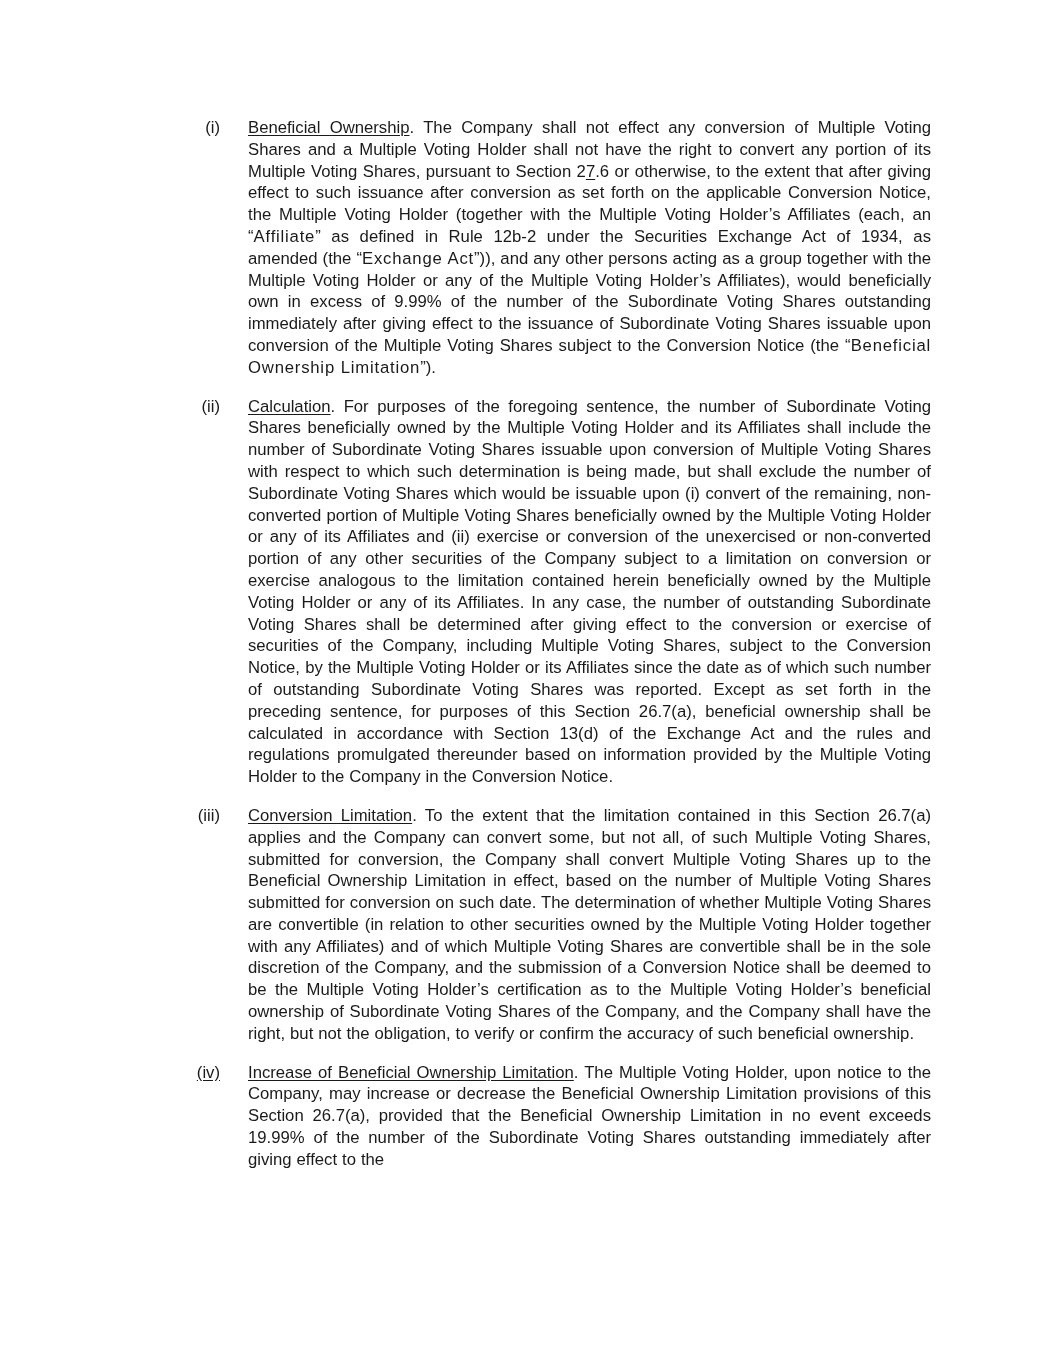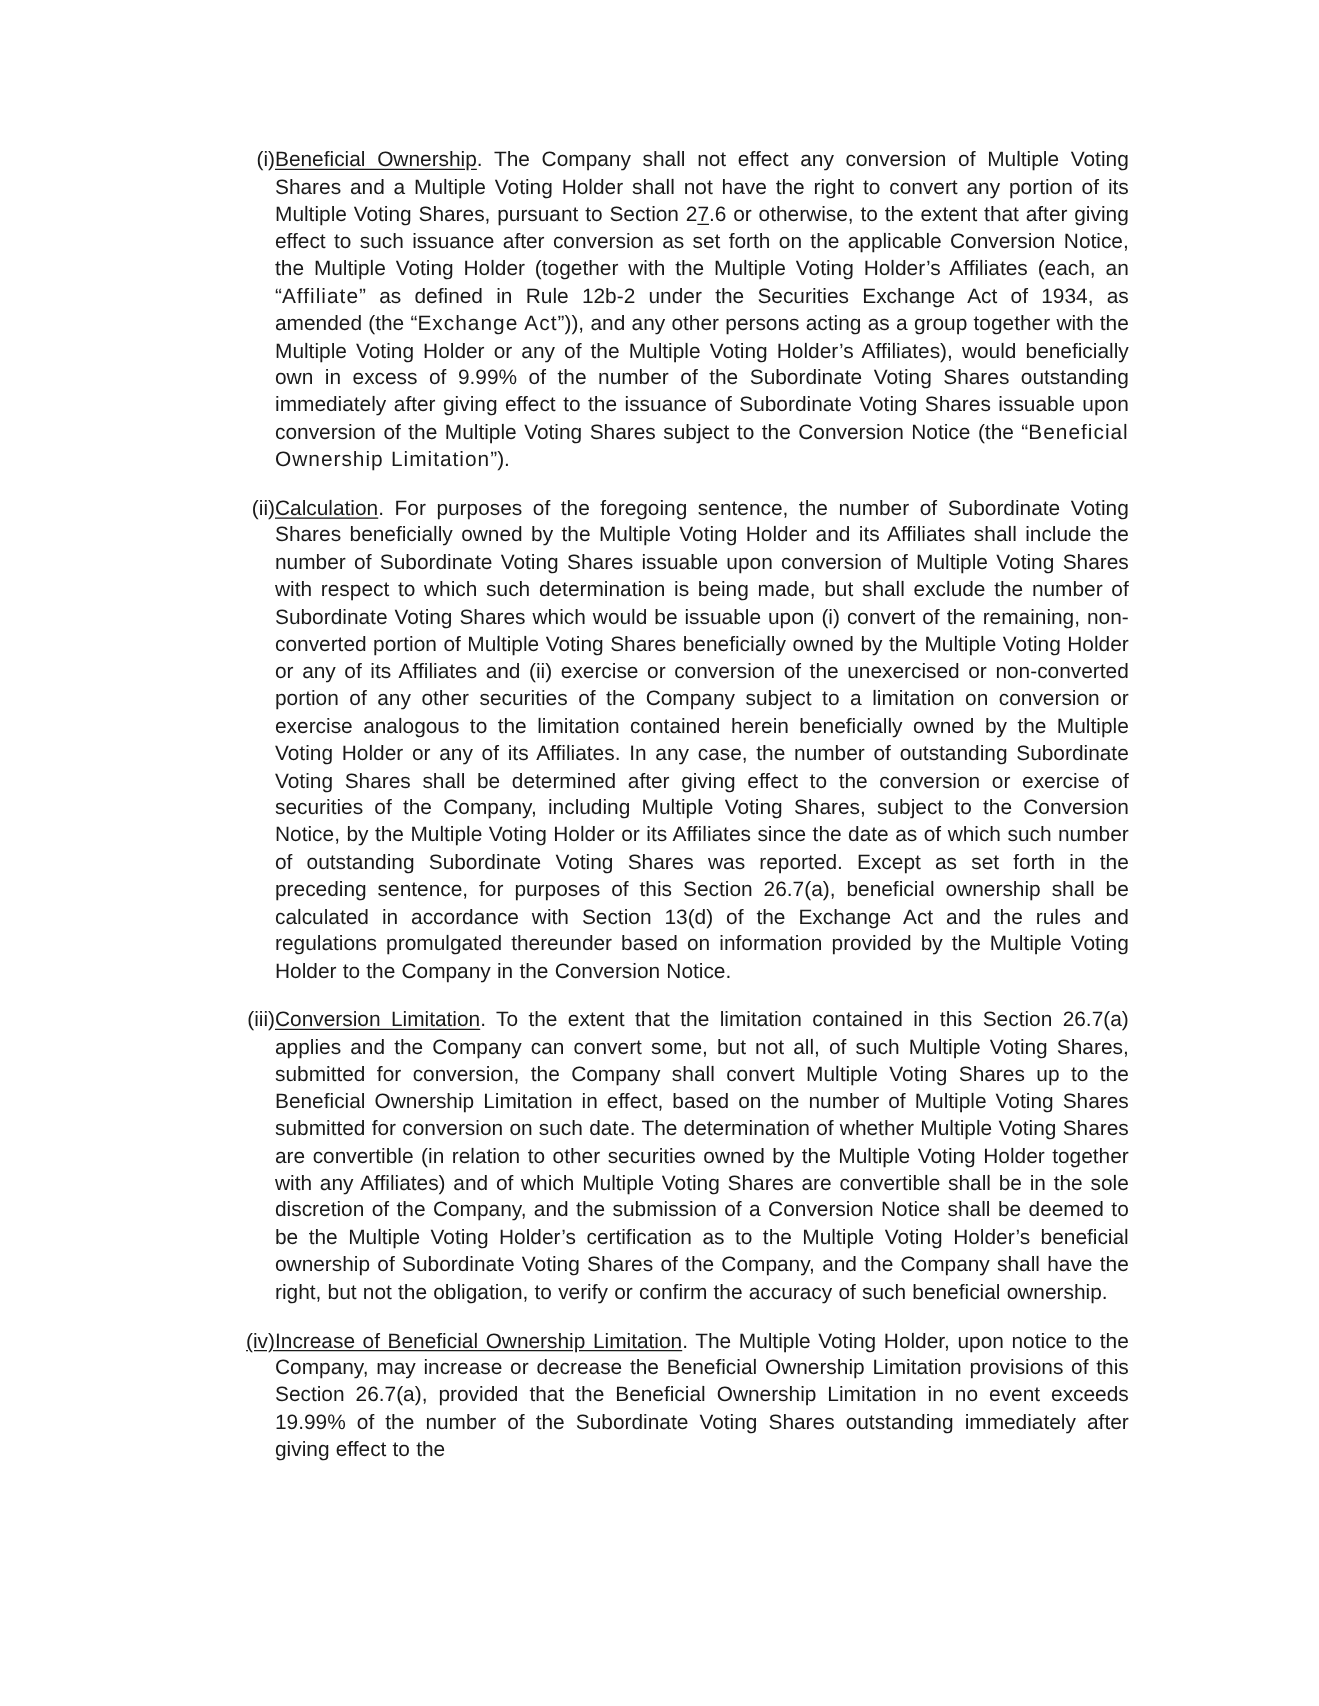--- a/index.html
+++ b/index.html
@@ -16,20 +16,21 @@
   .page { width: 1055px; height: 1365px; background: #ffffff; }
   .doc { padding-top: 117px; }
   .item { display: flex; align-items: flex-start; margin-bottom: 17px; }
   .num {
     flex: 0 0 220px;
     text-align: right;
     white-space: pre;
   }
   .bodytext {
     width: 683px;
+    margin-left: 28px;
     text-align: justify;
     text-align-last: left;
     word-spacing: 0.02em;
   }
   .u { text-decoration: underline; text-underline-offset: 2px; }
   .sp { letter-spacing: 0.8px; }
 </style>
 </head>
 <body>
 

